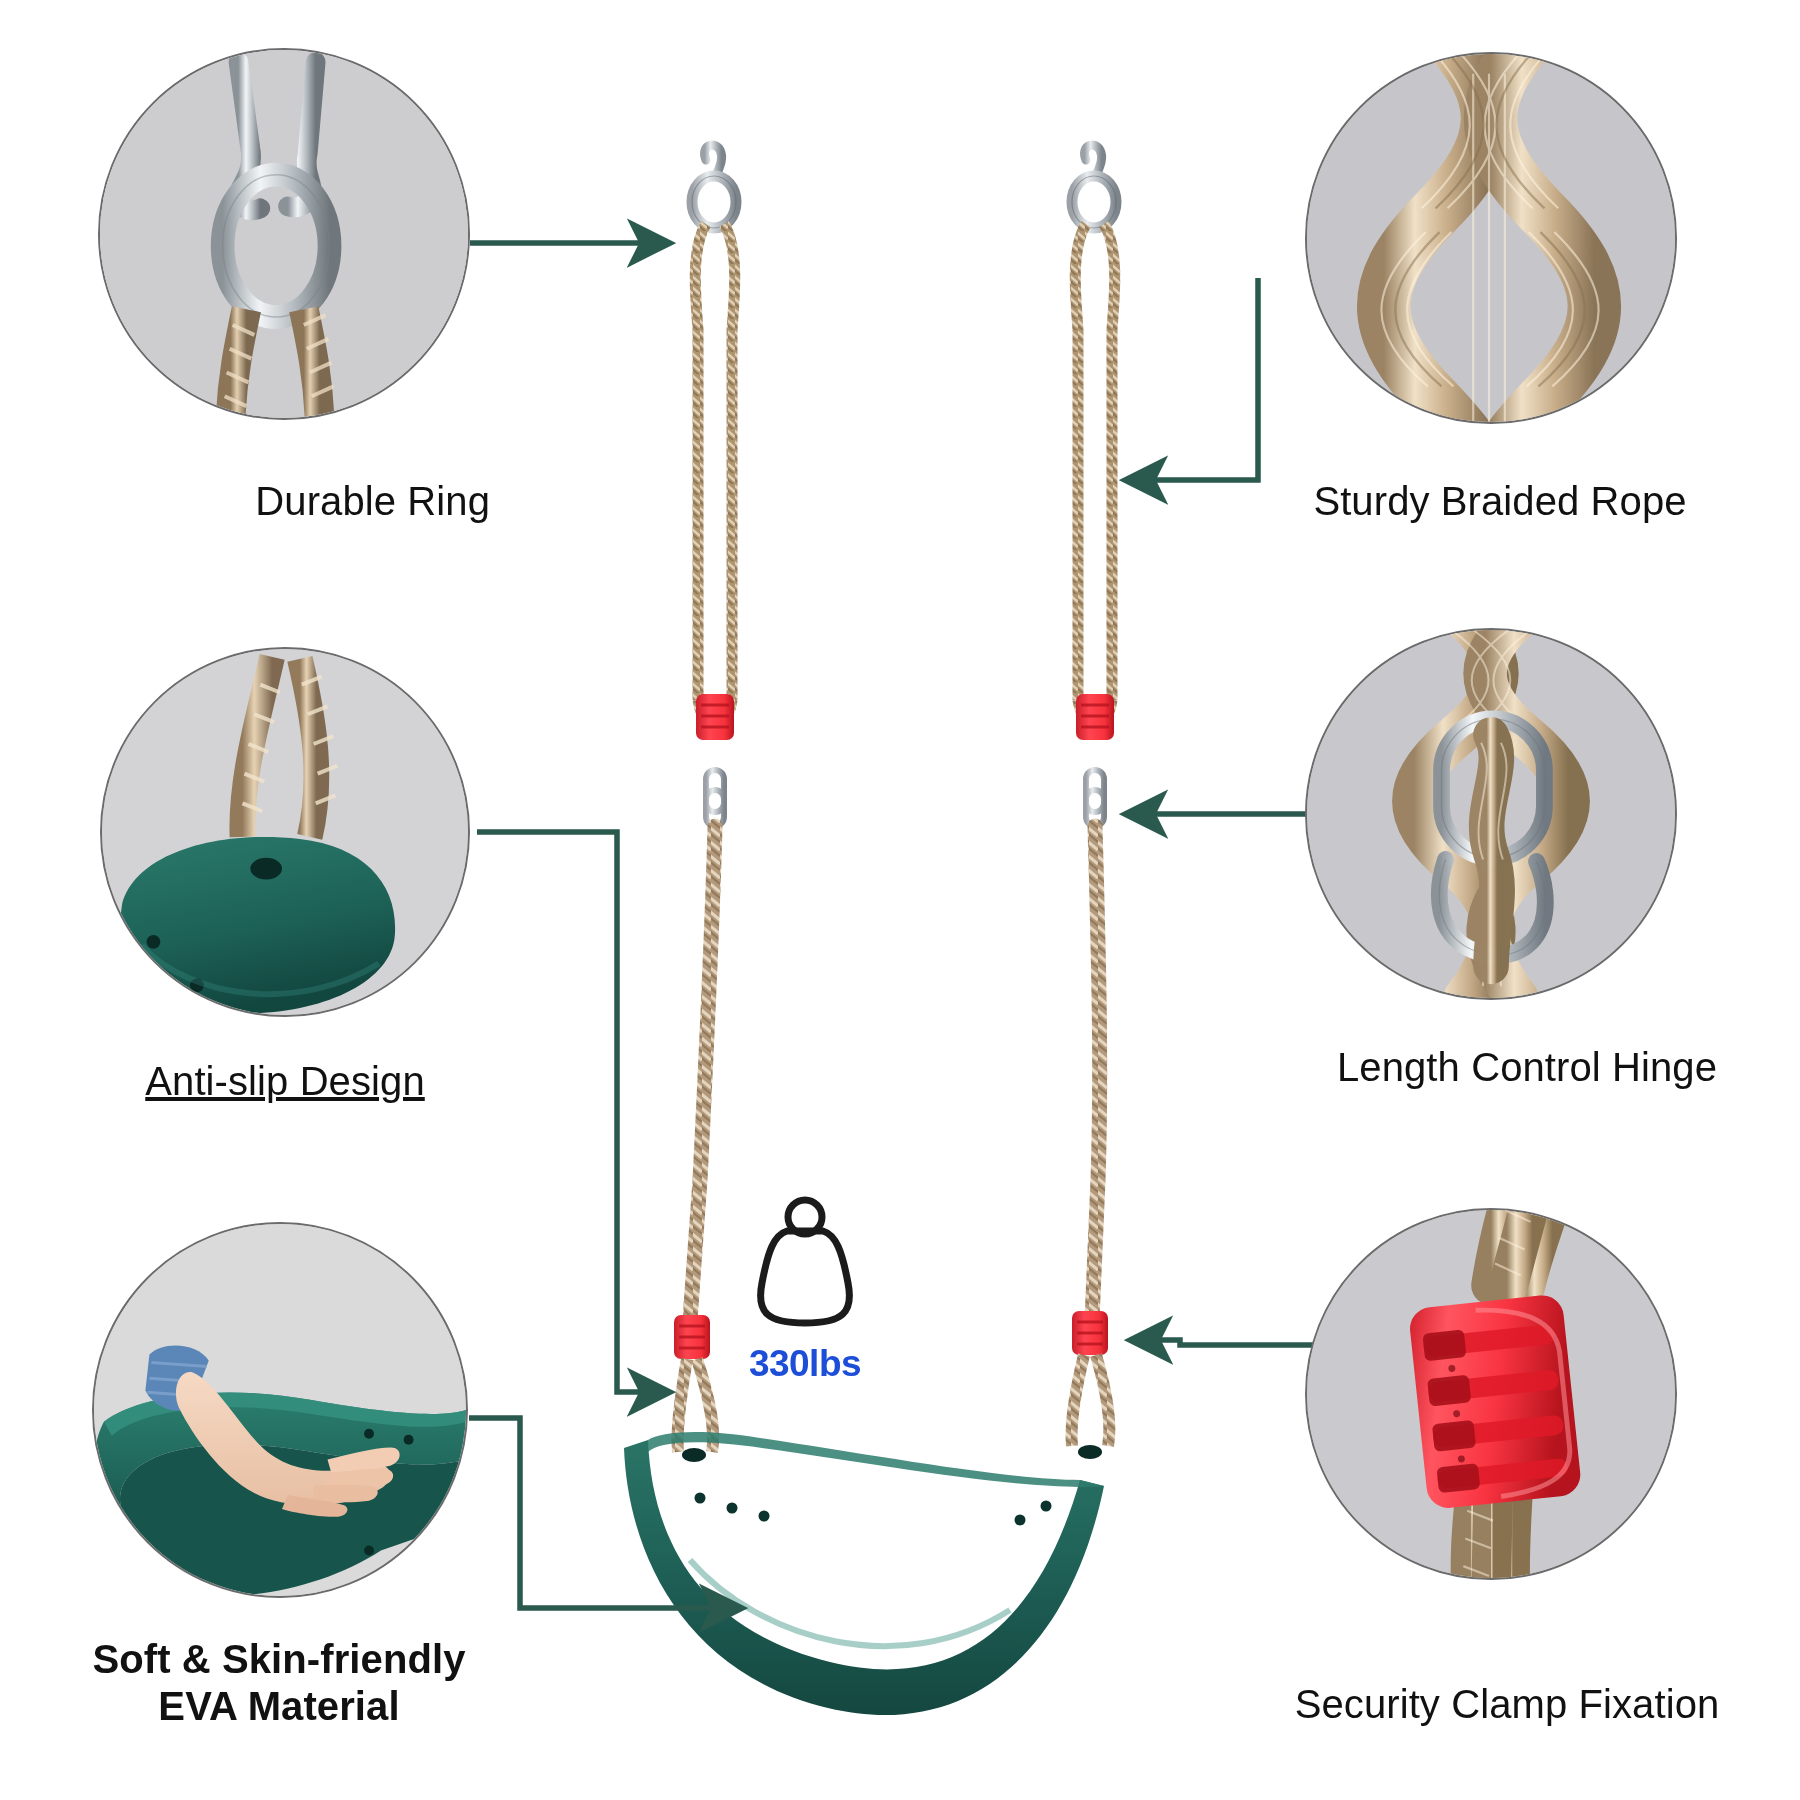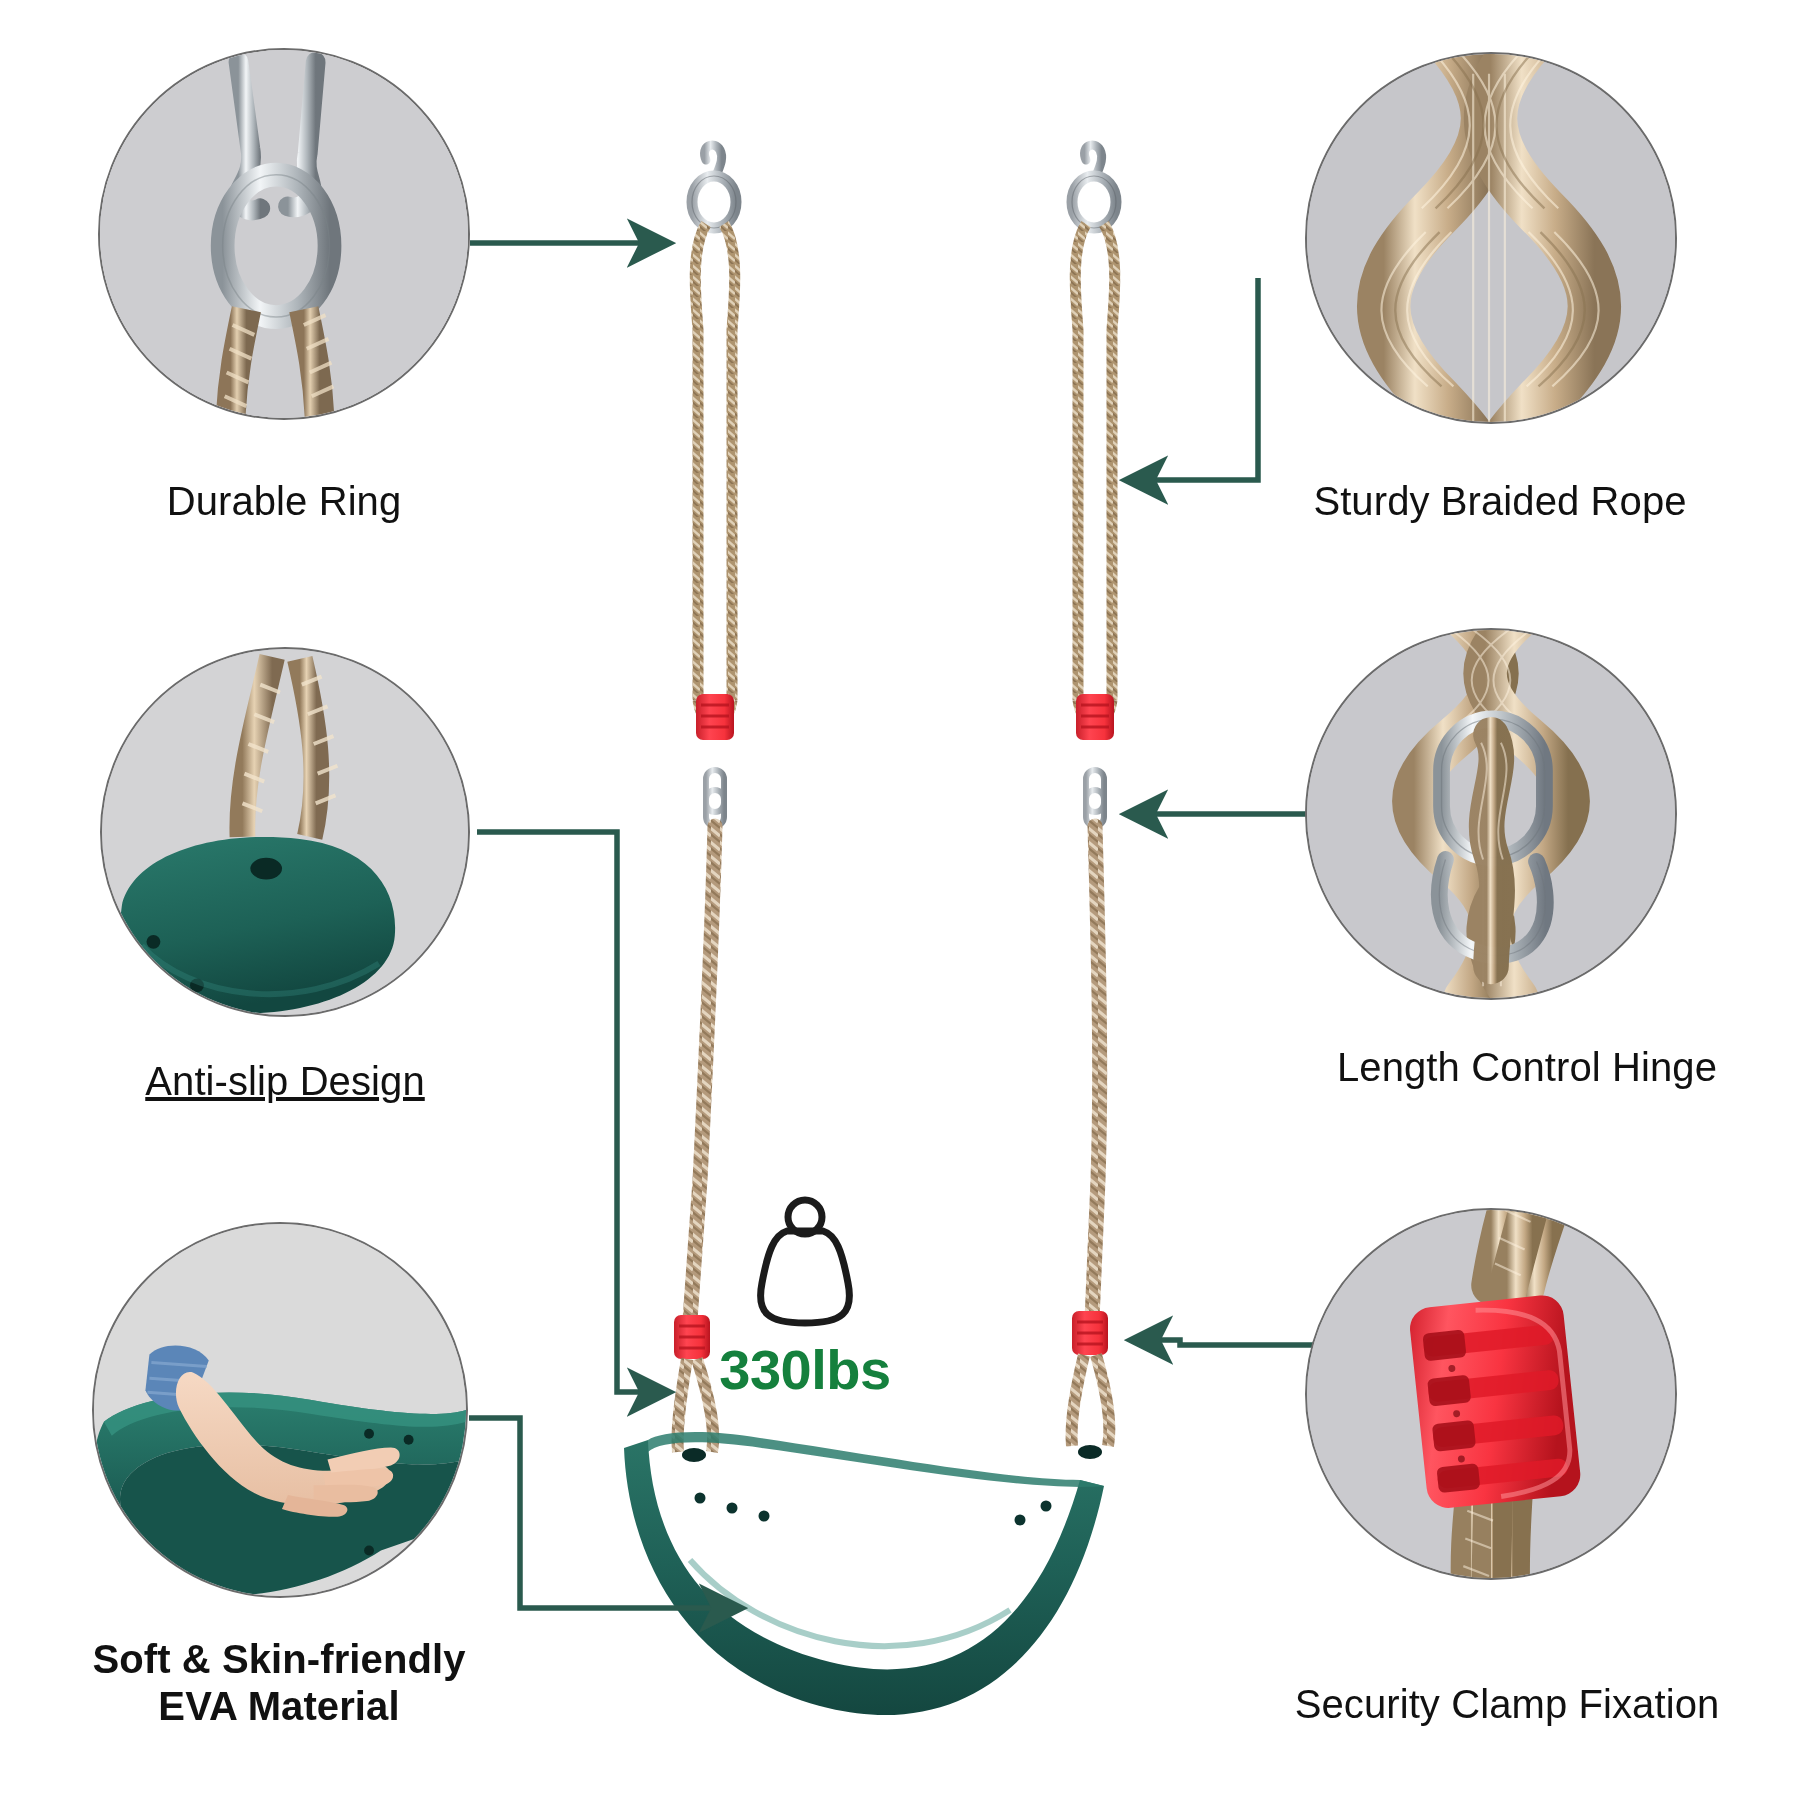--- a/index.html
+++ b/index.html
@@ -34,21 +34,21 @@
     letter-spacing:.1px;
   }
 
   
   .vec{position:absolute;left:0;top:0;width:1800px;height:1800px;pointer-events:none;}
 
   
   .weight{position:absolute;left:690px;top:1195px;width:230px;text-align:center;}
   .weight svg{display:block;margin:0 auto;}
   .weight .lbs{
-    font-size:56px;font-weight:bold;color:#15803d;margin-top:6px;letter-spacing:-0.5px;
+    font-size:37px;font-weight:bold;color:#1d4ed8;margin-top:12px;letter-spacing:-0.5px;
   }
 </style>
 </head>
 <body>
 
 <div id="stage">
 
   <svg class="vec" viewBox="0 0 1800 1800">
     <defs>
       <linearGradient id="ropeG" x1="0" y1="0" x2="1" y2="0">
@@ -213,21 +213,21 @@
         <ellipse cx="178" cy="198" rx="54" ry="72" fill="none" stroke="#7b8287" stroke-width="1.5" opacity=".45"></ellipse>
 
         <path d="M148,262 C140,300 134,330 132,372" stroke="url(#r1)" stroke-width="30" fill="none"></path>
         <path d="M206,262 C214,300 220,330 222,372" stroke="url(#r1)" stroke-width="30" fill="none"></path>
         <g opacity=".75" stroke="#f0e0c6" stroke-width="4" fill="none">
           <path d="M134,278 l22,10 M131,302 l22,10 M128,326 l22,10 M126,350 l22,10"></path>
           <path d="M206,278 l22,-10 M209,302 l22,-10 M212,326 l22,-10 M214,350 l22,-10"></path>
         </g>
       </svg>
     </div>
-    <div class="caption" style="left:78px;top:478px;width:412px;">Durable Ring</div>
+    <div class="caption" style="left:78px;top:478px;width:412px;text-align:right;">Durable Ring</div>
   </div>
 
   <div class="callout">
     <div class="circle" style="left:100px;top:647px;width:370px;height:370px;">
       <svg class="photo" viewBox="0 0 370 370">
         <rect width="370" height="370" fill="#d3d3d5"></rect>
         <defs>
           <linearGradient id="r2" x1="0" y1="0" x2="1" y2="0">
             <stop offset="0%" stop-color="#927a5b"></stop>
               <stop offset="40%" stop-color="#e6d2b3"></stop>

